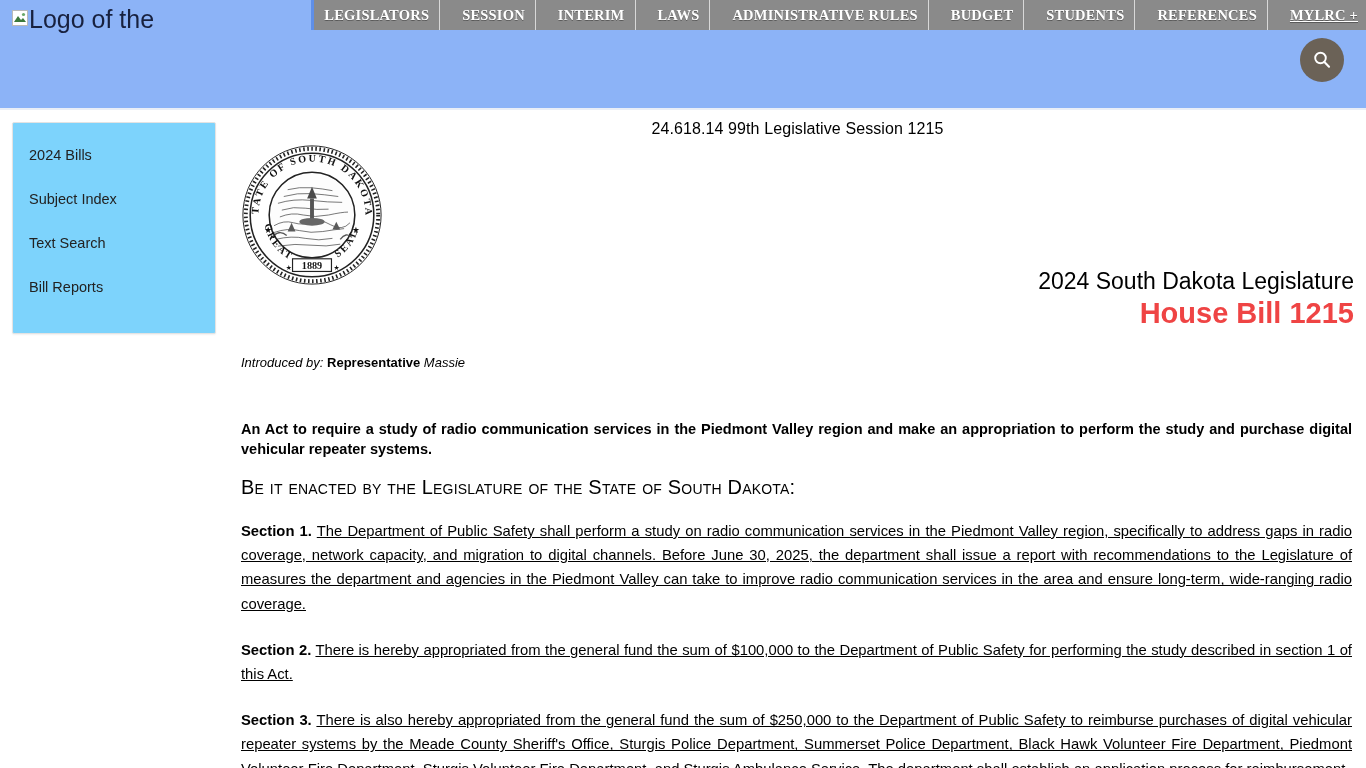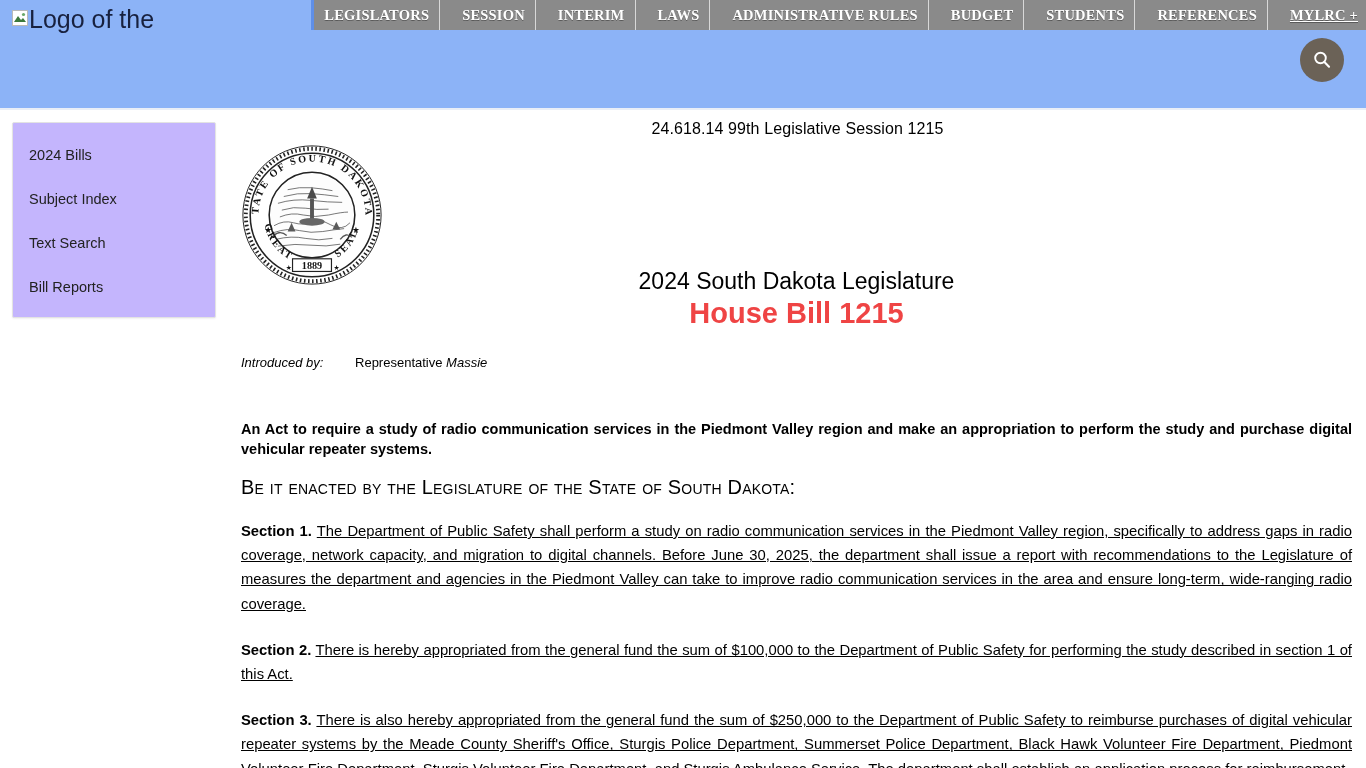--- a/index.html
+++ b/index.html
@@ -99,25 +99,25 @@
     position: relative;
     width: 1366px;
   }
 
   
   #sidebar {
     position: absolute;
     left: 12px;
     top: 12px;
     width: 204px;
-    background: #c4b5fd;
+    background: #7dd3fc;
     border: 1px solid #e3e3e3;
     border-radius: 2px;
     box-shadow: 0 1px 2px rgba(0,0,0,0.06);
-    padding: 10px 0 8px 0;
+    padding: 10px 0 24px 0;
     box-sizing: border-box;
   }
   .sidebar-item {
     display: block;
     padding: 10px 16px 10px 16px;
     font-size: 14.5px;
     line-height: 24px;
     color: #222222;
     text-decoration: none;
     cursor: pointer;
@@ -138,21 +138,21 @@
     margin: 0 0 6px 2px;
     text-align: center;
   }
   #seal {
     width: 146px;
     height: 146px;
     display: block;
     margin-left: 0px;
   }
   #doc-title-block {
-    text-align: center;
+    text-align: right;
     margin-top: -22px;
   }
   #doc-session-title {
     font-size: 23px;
     line-height: 30px;
     font-weight: normal;
     color: #000000;
     margin: 0;
   }
   #doc-bill-title {
@@ -161,21 +161,21 @@
     font-weight: bold;
     color: #ef4444;
     margin: 0;
   }
   #introduced-by {
     font-size: 13px;
     line-height: 18px;
     font-style: italic;
     margin: 24px 0 0 2px;
   }
-  #introduced-by .sponsor-role { font-weight: normal; font-style: normal; margin-left: 28px; }
+  #introduced-by .sponsor-role { font-weight: bold; font-style: normal; }
   #introduced-by .sponsor-name { font-style: italic; }
 
   #act-title {
     font-size: 14.5px;
     line-height: 20px;
     font-weight: bold;
     text-align: justify;
     text-align-last: left;
     margin: 47px 2px 0 2px;
     text-indent: 0;

